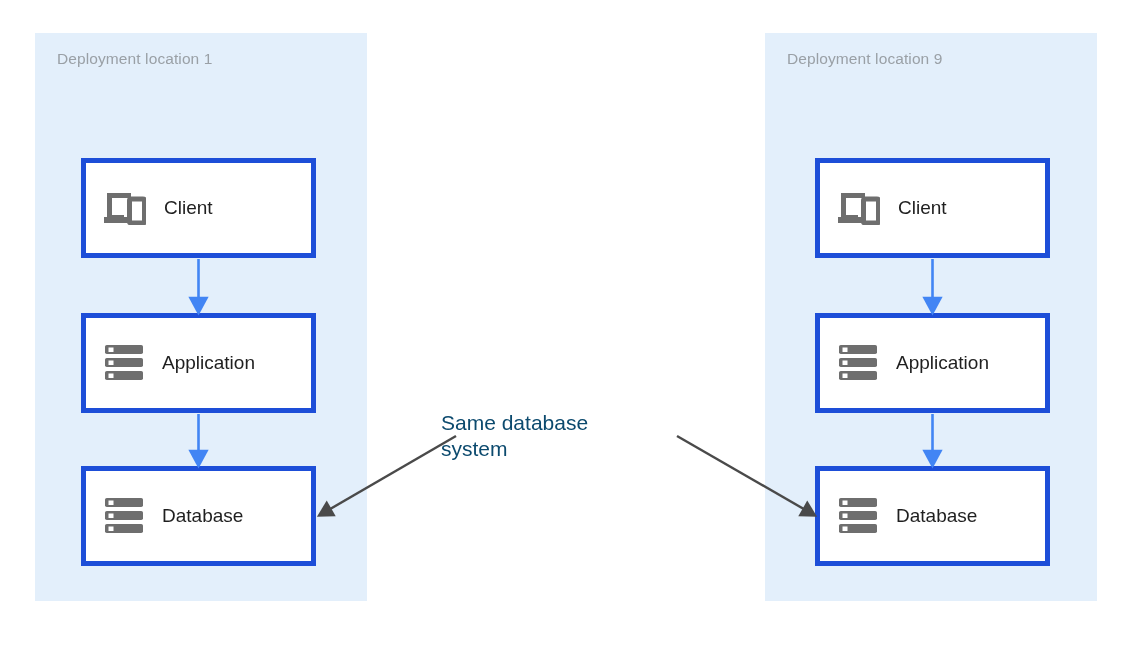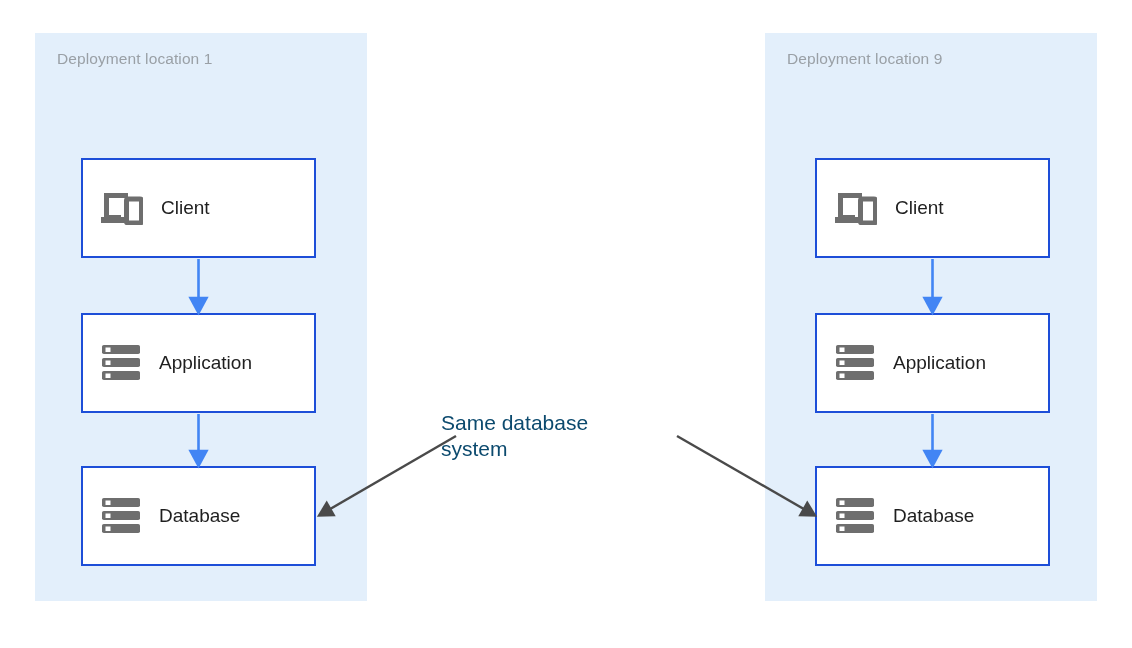--- a/index.html
+++ b/index.html
@@ -20,21 +20,21 @@
     left:22px;top:17px;
     font-size:15.5px;
     color:#9aa0a6;
     letter-spacing:.1px;
     white-space:nowrap;
   }
 
   .node{
     position:absolute;
     background:#ffffff;
-    border:2px solid #1d4ed8;
+    border:5px solid #1d4ed8;
     box-sizing:border-box;
     display:flex;
     align-items:center;
   }
   .node .ico{
     margin-left:18px;
     flex:0 0 auto;
     display:block;
     line-height:0;
   }

